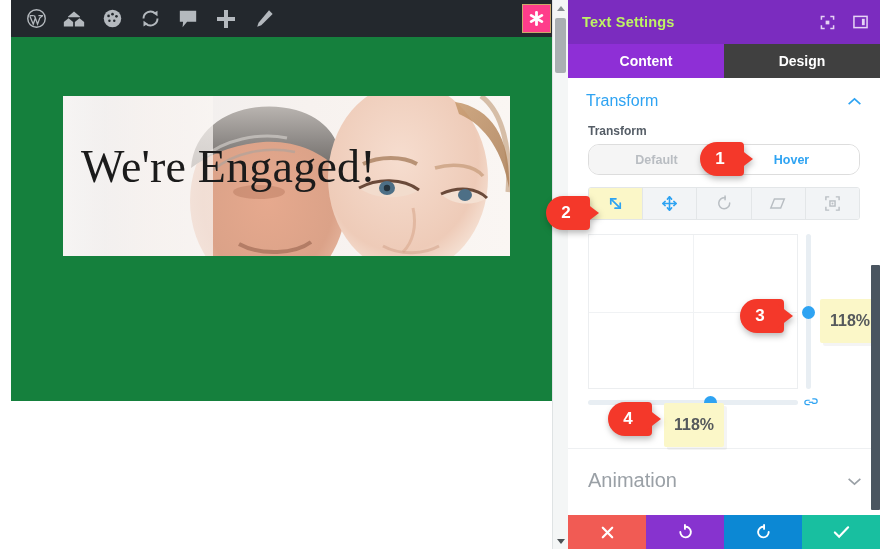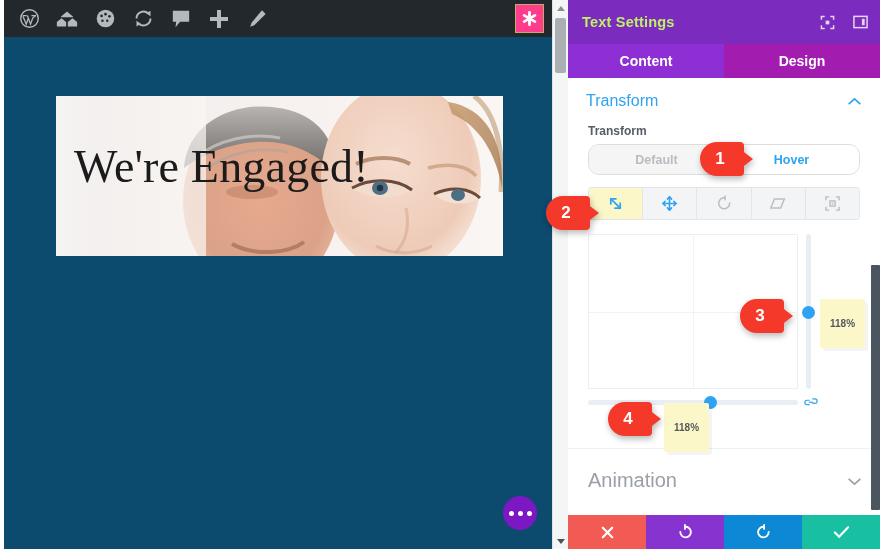--- a/index.html
+++ b/index.html
@@ -6,23 +6,23 @@
   html, body {
     width: 880px; height: 549px;
     overflow: hidden;
     font-family: "Liberation Sans", sans-serif;
     background: #ffffff;
   }
   #root { position: relative; width: 880px; height: 549px; }
 
   
   .canvas-area {
-    position: absolute; left: 4px; top: 0;
-    width: 552px; height: 549px;
-    background: #0c4a6e;
+    position: absolute; left: 11px; top: 0;
+    width: 552px; height: 401px;
+    background: #15803d;
     overflow: hidden;
   }
   .wp-adminbar {
     position: absolute; left: 0; top: 0;
     width: 552px; height: 37px;
     background: #23282d;
     display: flex; align-items: center;
   }
   .wp-ab-items { display: flex; align-items: center; gap: 0px; padding-left: 6px; }
   .wp-ab-item {
@@ -101,21 +101,21 @@
   }
   .panel-title { color:#bef264; font-size:14.5px; font-weight:bold; letter-spacing:.2px;}
   .panel-header-icons { position:absolute; right:12px; top:0; height:44px; display:flex; align-items:center; gap:18px;}
   .ph-icon { color:#e6d3f5; display:flex; align-items:center; }
 
   .panel-tabs { height: 34px; background:#8e2fd6; display:flex; }
   .panel-tab {
     flex:1; display:flex; align-items:center; justify-content:center;
     color:#ffffff; font-size:14px; font-weight:bold;
   }
-  .panel-tab.active { background:#a21caf; }
+  .panel-tab.active { background:#404040; }
 
   .panel-body {
     position:absolute; left:0; top:78px; right:0; bottom:34px;
     background:#ffffff; overflow:hidden;
   }
 
   .section-head {
     display:flex; align-items:center; justify-content:space-between;
     padding: 14px 18px 10px 18px;
   }
@@ -179,22 +179,22 @@
   .h-thumb {
     position:absolute; left:116px; top:162px; width:13px; height:13px;
     border-radius:50%; background:#2ea3f2;
   }
   .link-icon { position:absolute; left:216px; top:160px; color:#2ea3f2; }
 
   .val-box {
     position:absolute;
     background:#fbf7c8;
     border-radius:2px;
-    font-size:10px; color:#55595c; font-weight:bold;
-    padding:19px 10px;
+    font-size:16px; color:#55595c; font-weight:bold;
+    padding:13px 10px;
     box-shadow: 3px 3px 0 rgba(0,0,0,0.045);
   }
   .val-v { left:232px; top:65px; }
   .val-h { left:76px; top:169px; }
 
   .divider { height:1px; background:#eef0f2; margin-top:14px; }
 
   .anim-row {
     display:flex; align-items:center; justify-content:space-between;
     padding: 20px 18px 20px 20px;

